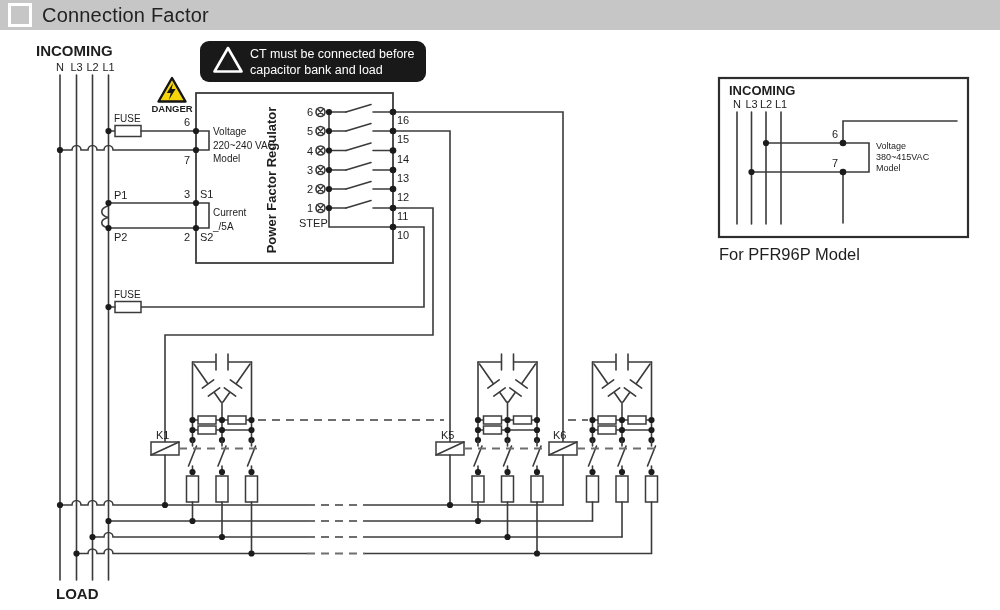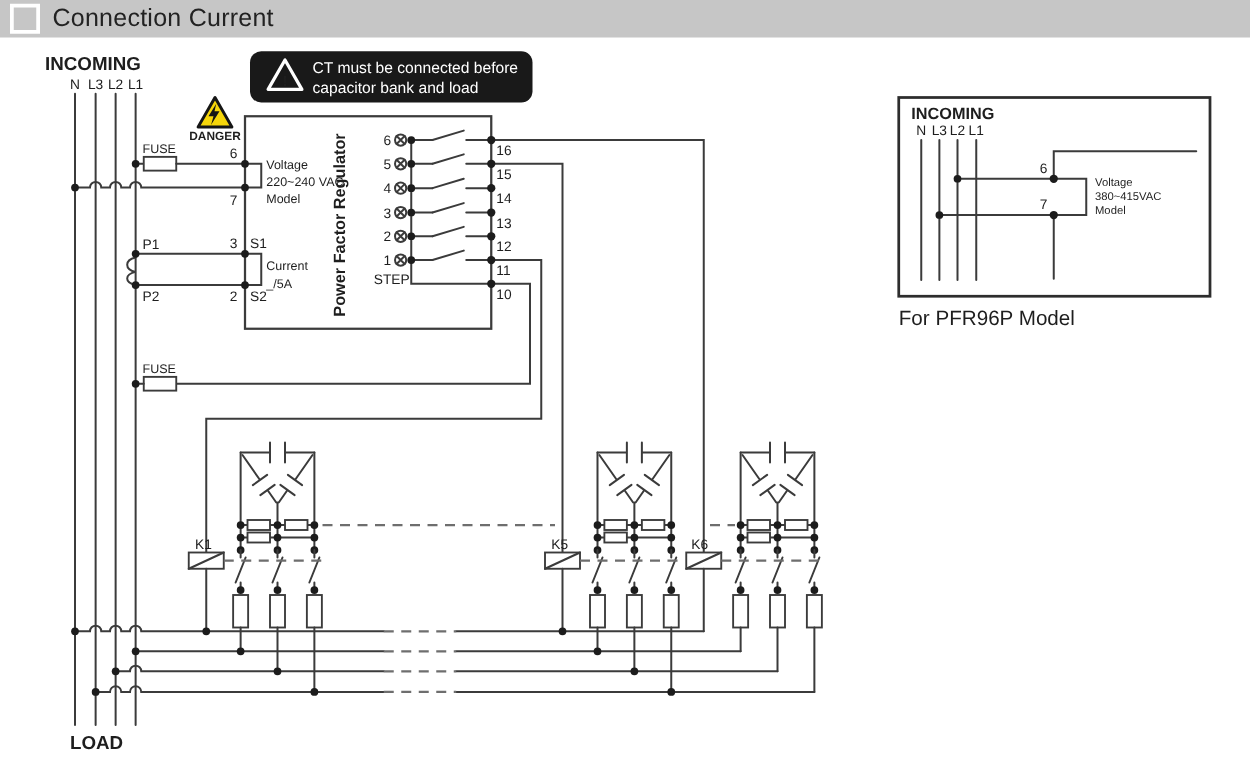--- a/index.html
+++ b/index.html
@@ -23,21 +23,21 @@
   .warnbox{fill:#191919;}
   .warntxt{fill:#fff;font-size:12.5px;}
 </style>
 </head>
 <body>
 
 <div class="stage">
 
   <div class="titlebar">
     <div class="sq"></div>
-    <div class="t">Connection Current</div>
+    <div class="t">Connection Factor</div>
   </div>
 
   <svg width="1000" height="610" viewBox="0 0 1000 610">
 
     <g>
       <text class="b" x="36" y="56" font-size="15">INCOMING</text>
       <text class="t11" x="60" y="71" text-anchor="middle">N</text>
       <text class="t11" x="76.5" y="71" text-anchor="middle">L3</text>
       <text class="t11" x="92.5" y="71" text-anchor="middle">L2</text>
       <text class="t11" x="108.5" y="71" text-anchor="middle">L1</text>

